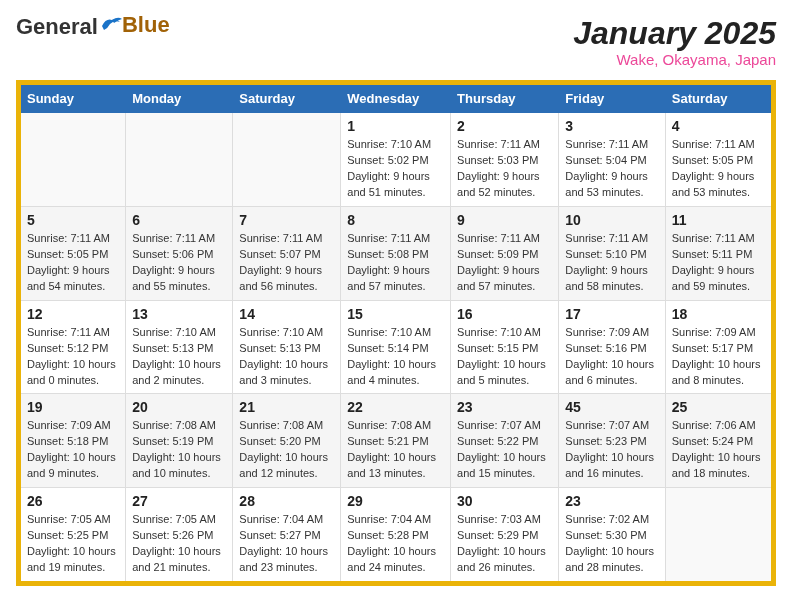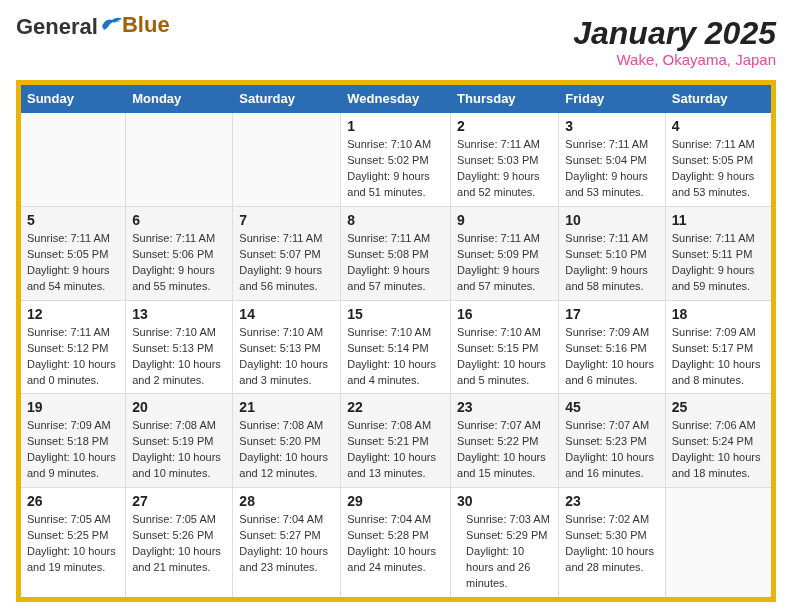--- a/index.html
+++ b/index.html
@@ -293,21 +293,21 @@
 Daylight: 10 hours and 23 minutes.</div>
         </td>
         <td>
           <div class="day-num">29</div>
           <div class="day-info" style="white-space: pre-line;">Sunrise: 7:04 AM
 Sunset: 5:28 PM
 Daylight: 10 hours and 24 minutes.</div>
         </td>
         <td>
           <div class="day-num">30</div>
-          <div class="day-info" style="white-space: pre-line; margin-left: 9px;">Sunrise: 7:03 AM
+          <div class="day-info" style="white-space: pre-line;">Sunrise: 7:03 AM
 Sunset: 5:29 PM
 Daylight: 10 hours and 26 minutes.</div>
         </td>
         <td>
           <div class="day-num">23</div>
           <div class="day-info" style="white-space: pre-line;">Sunrise: 7:02 AM
 Sunset: 5:30 PM
 Daylight: 10 hours and 28 minutes.</div>
         </td>
         <td class="empty"></td>

